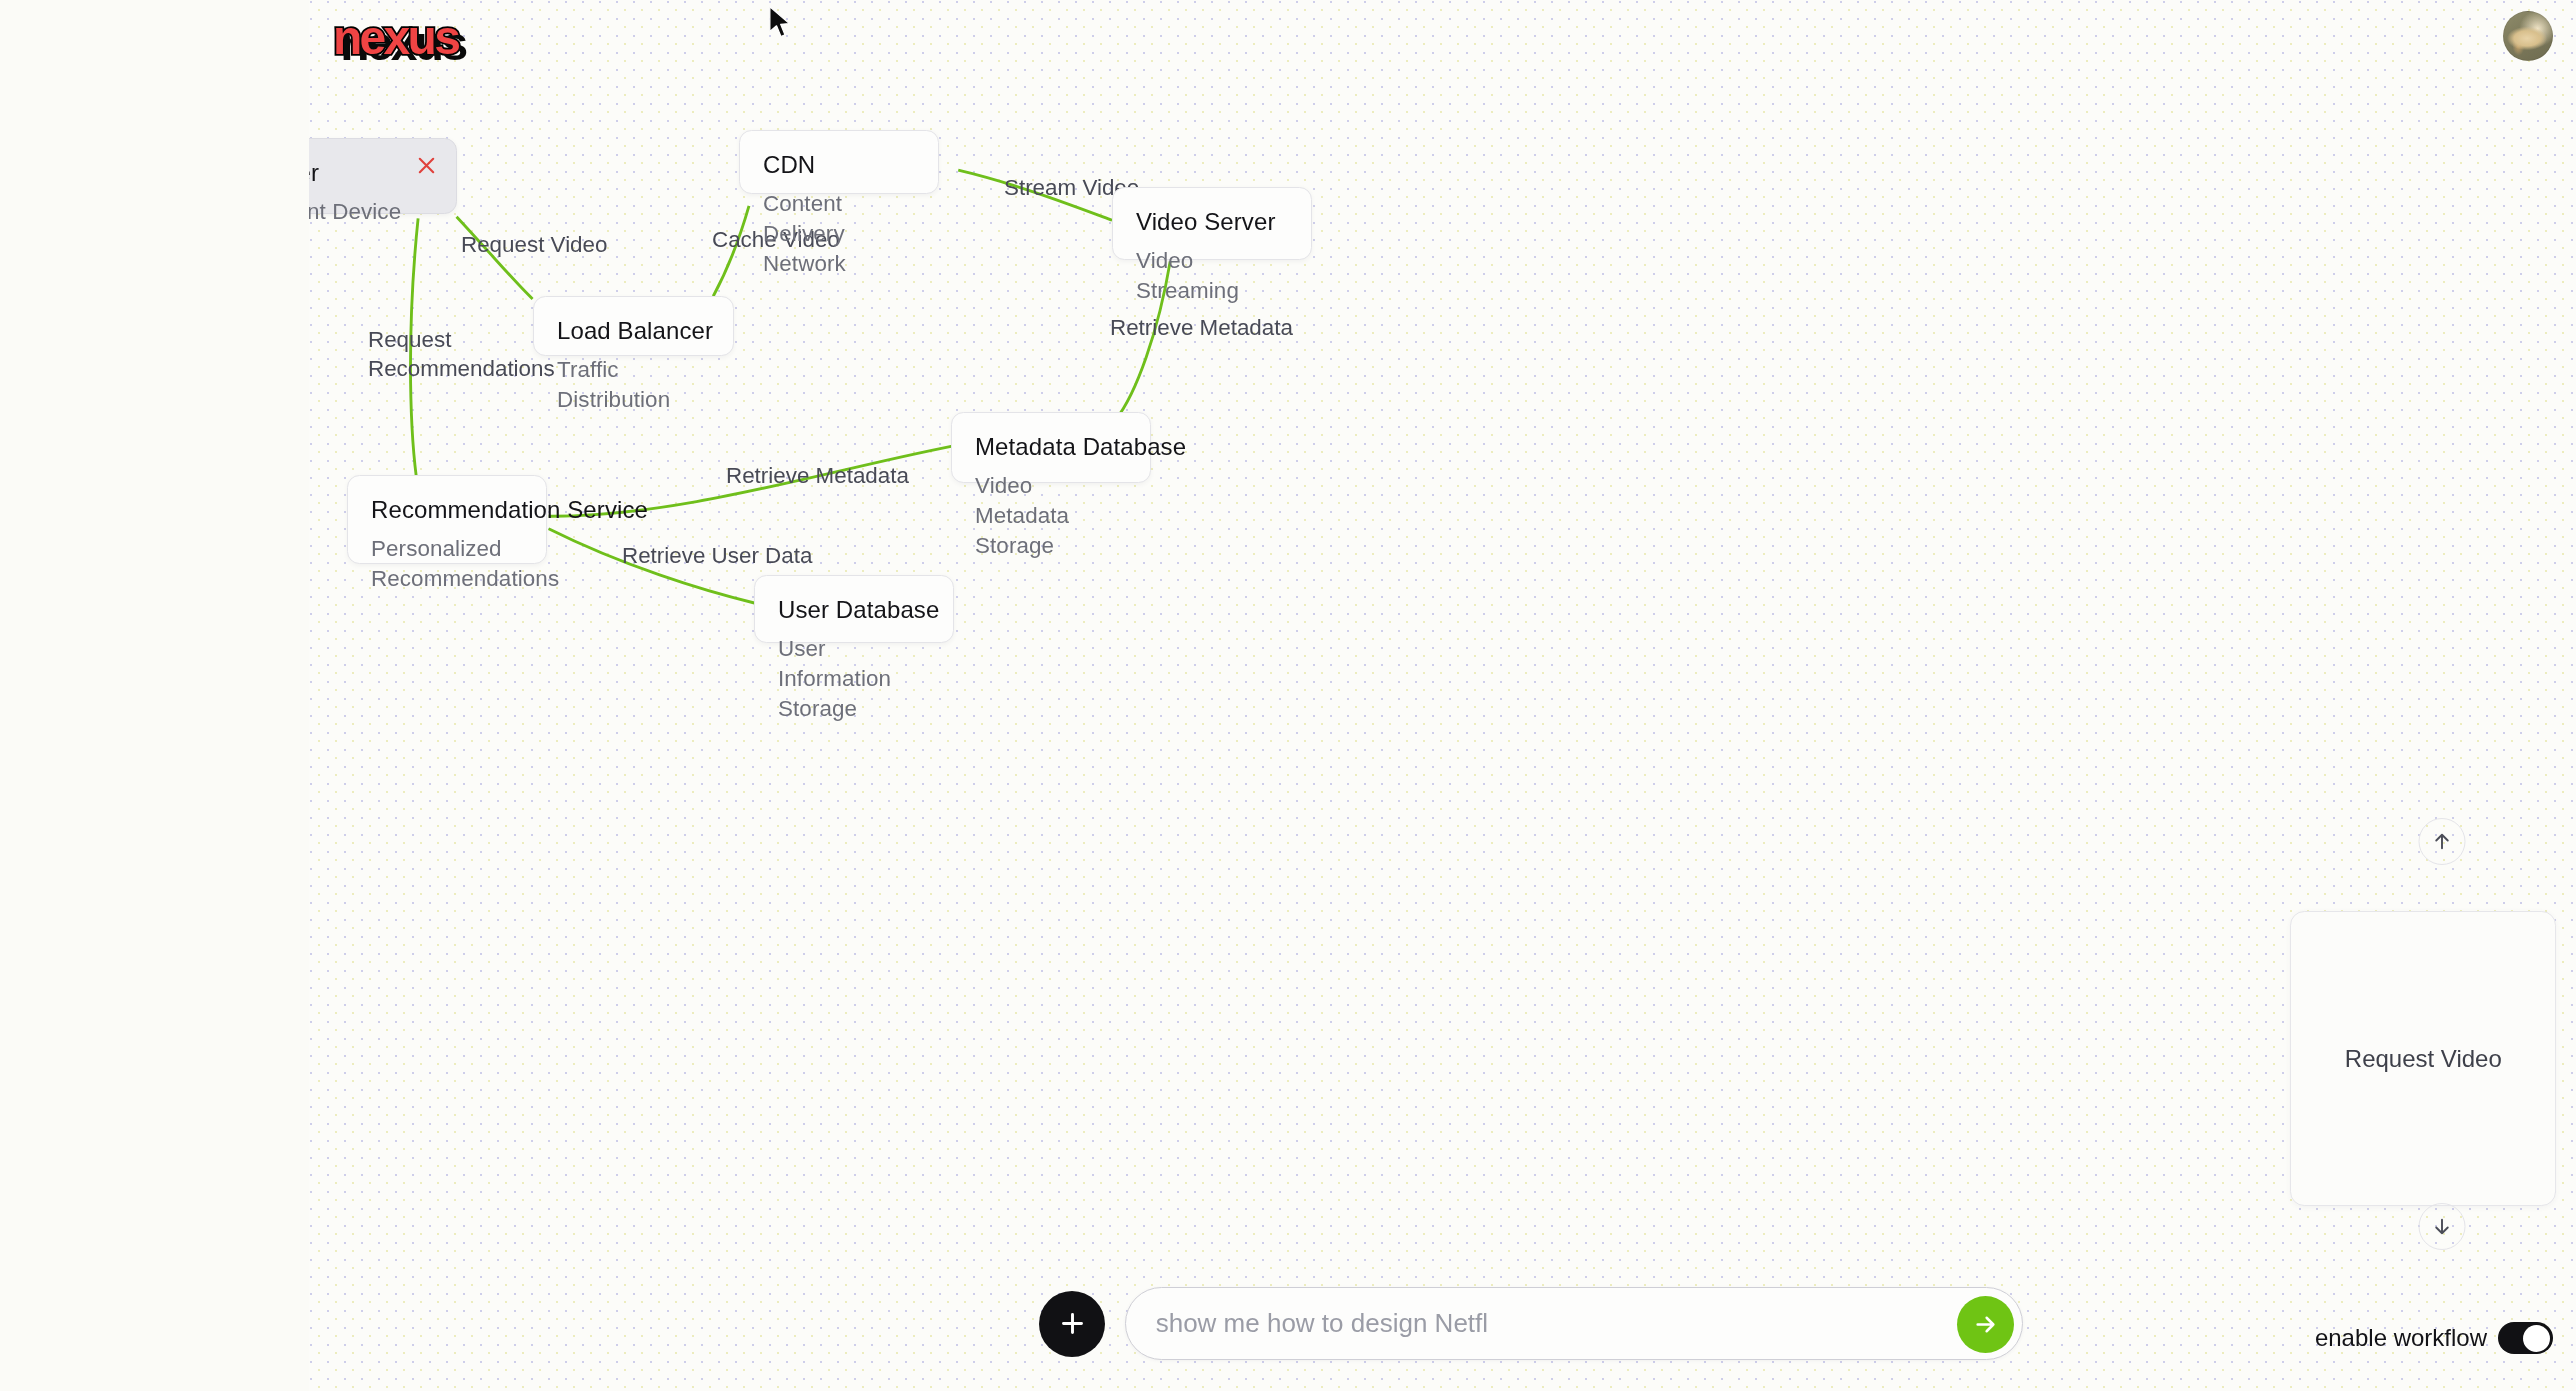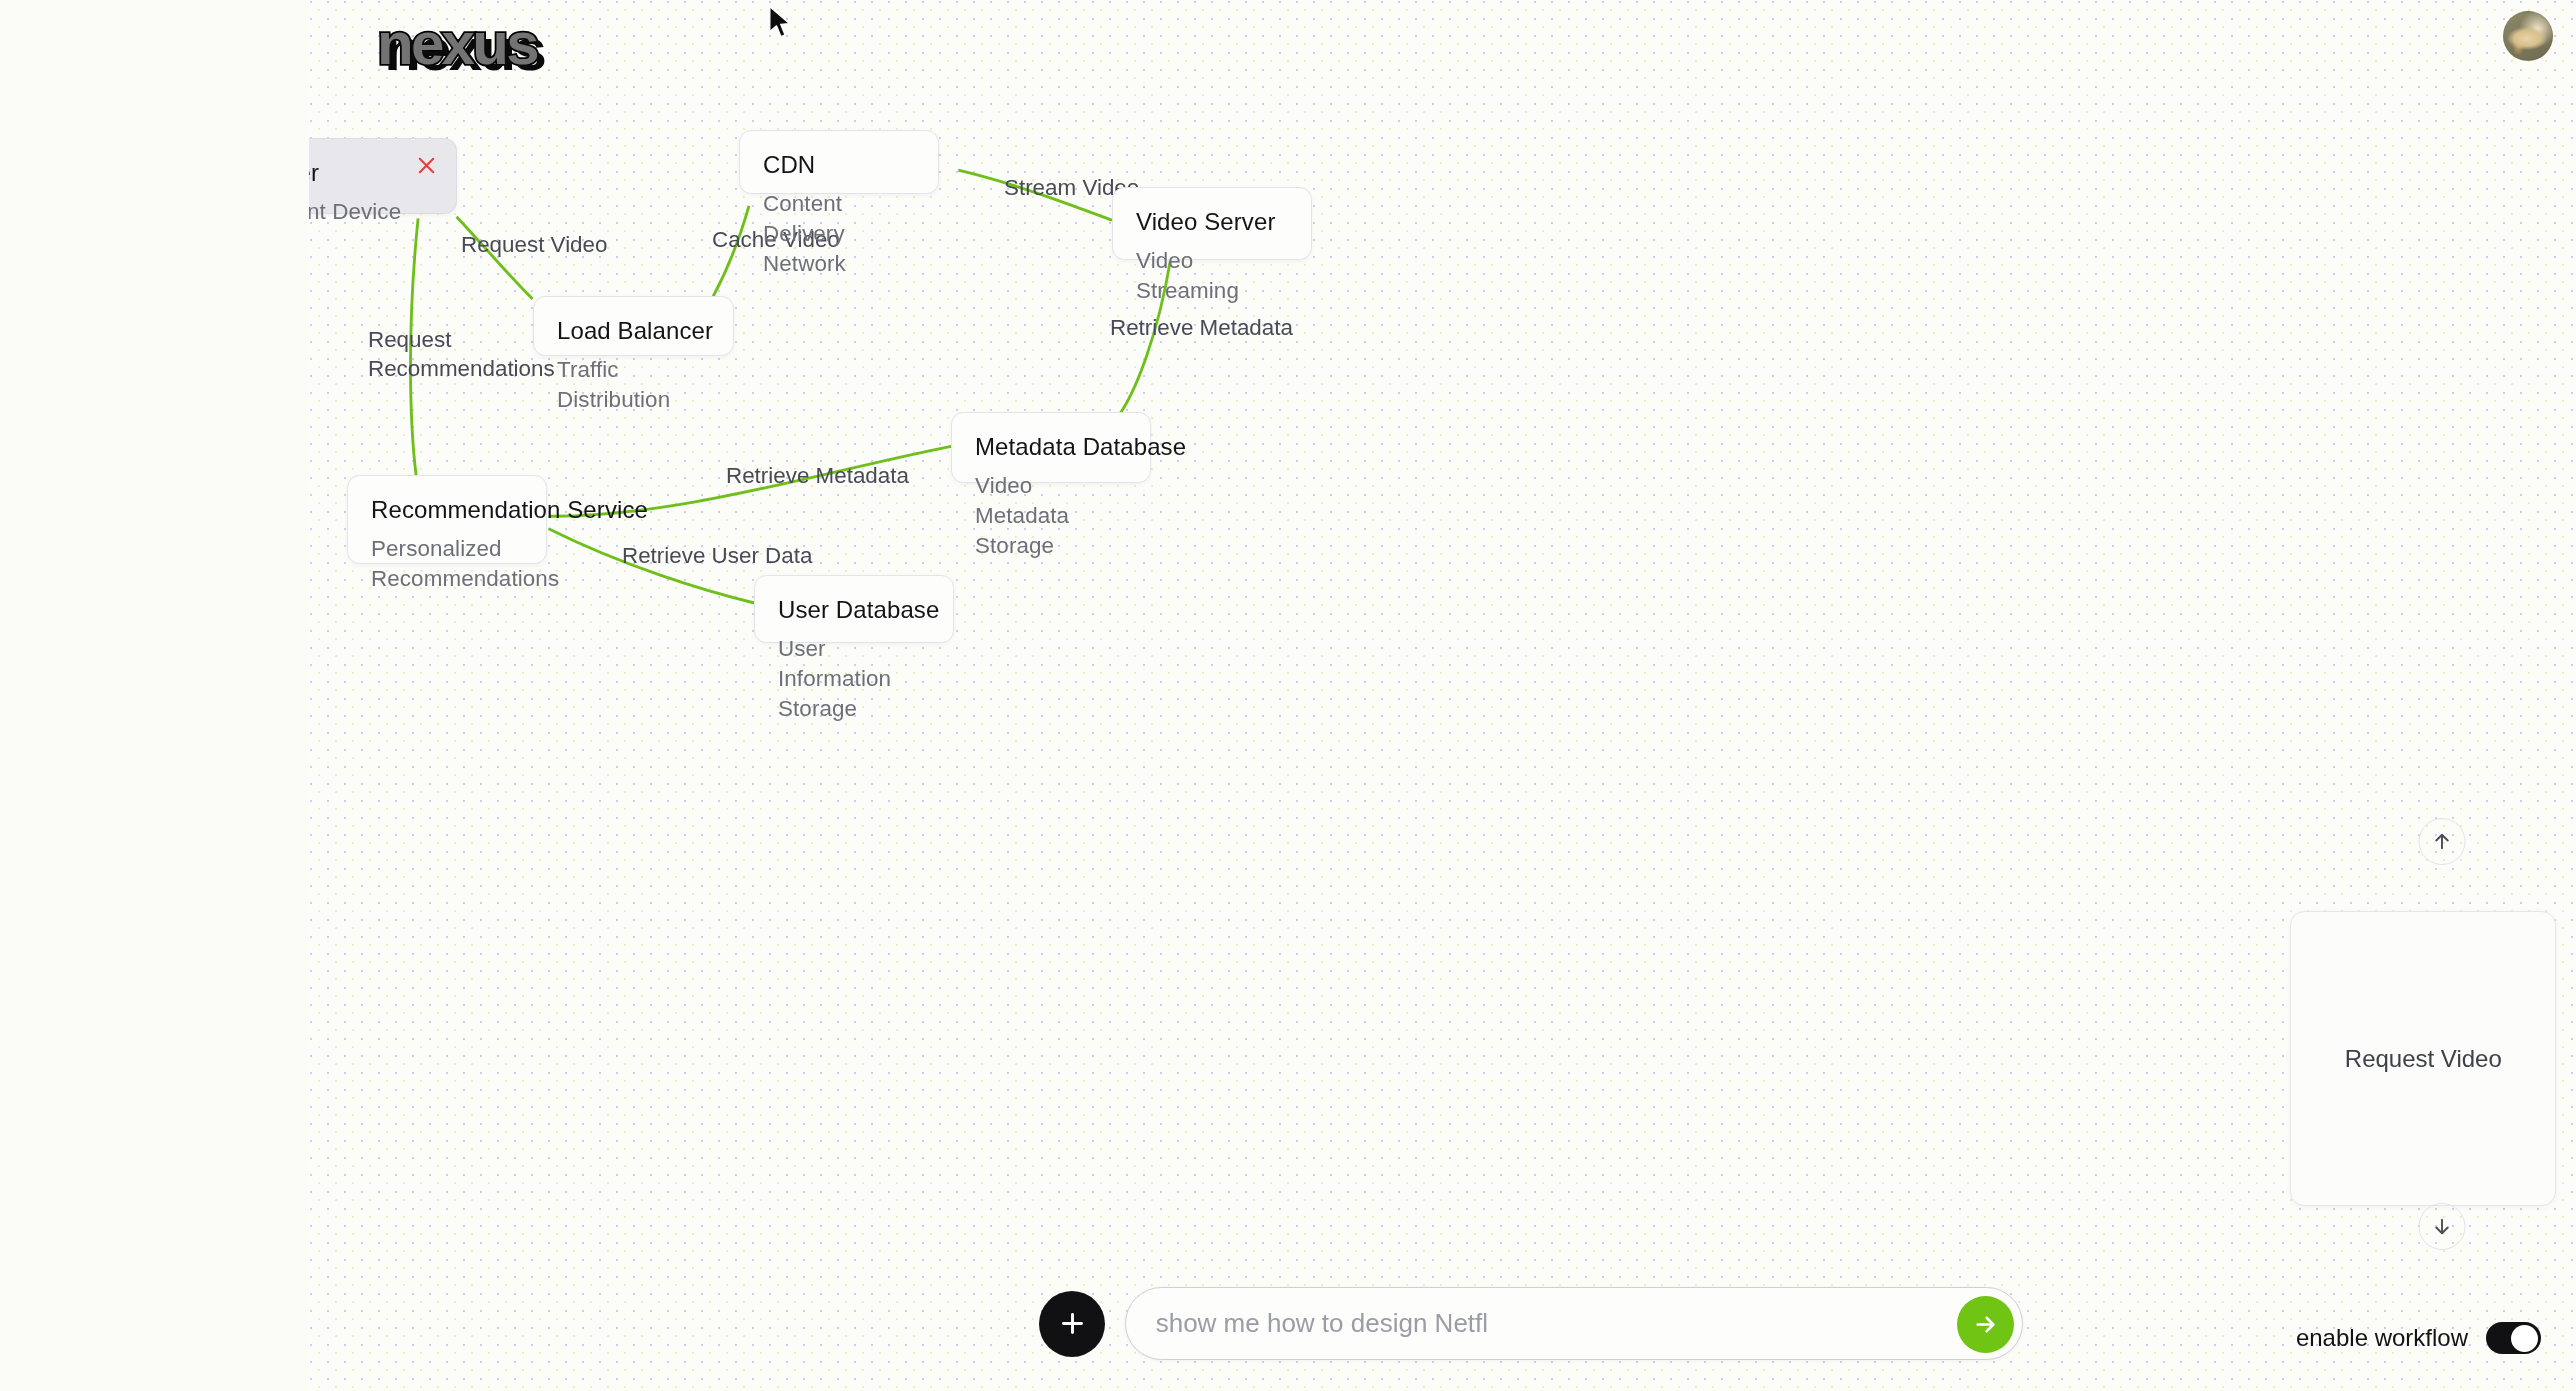--- a/index.html
+++ b/index.html
@@ -52,26 +52,26 @@
     background-image:
       radial-gradient(circle at 1.8px 1.8px, rgba(168,168,222,0.55) 1.1px, transparent 0),
       radial-gradient(circle at 9.8px 9.8px, rgba(226,226,150,0.6) 1.1px, transparent 0);
     background-size: 17px 17px, 17px 17px;
     overflow: hidden;
   }
 
   
   #logo {
     position: absolute; left: 333px; top: 14.3px;
-    font-size: 60px; font-weight: 700; letter-spacing: -2.7px;
-    line-height: 1; color: #737373;
+    font-size: 48px; font-weight: 700; letter-spacing: -2.7px;
+    line-height: 1; color: #ef4444;
     -webkit-text-stroke: 3.6px #000;
     paint-order: stroke fill;
     text-shadow: 7.2px 6.3px 0 #0a0a0a;
-    z-index: 20; user-select: none; margin-left: 44px;
+    z-index: 20; user-select: none;
   }
 
   
   #avatar {
     position: absolute; right: 23px; top: 10.7px;
     width: 50px; height: 50px; border-radius: 50%;
     overflow: hidden; z-index: 20; cursor: pointer;
     border: 0.9px solid rgba(0,0,0,.06);
     background:
       radial-gradient(ellipse 60% 35% at 48% 55%, #e8d3a8 0%, #d8bf8c 45%, transparent 70%),
@@ -135,22 +135,22 @@
     border: 0.9px solid #e4e4e9;
     background: transparent;
     display: flex; align-items: center; justify-content: center;
     cursor: pointer;
   }
   #nav-up   { top: 818px;  transform: translateX(50%); }
   #nav-down { top: 1203px; transform: translateX(50%); }
 
   
   #workflow-row {
-    position: absolute; right: 35px; bottom: 38px;
-    display: flex; align-items: center; gap: 18px; justify-content: space-between;
+    position: absolute; right: 23px; bottom: 38px;
+    display: flex; align-items: center; gap: 11px; justify-content: space-between;
   }
   #workflow-label { font-size: 24px; color: #131317; }
   #workflow-toggle {
     width: 55px; height: 32px; border-radius: 16px;
     background: #111114; position: relative; cursor: pointer;
   }
   #workflow-toggle .knob {
     position: absolute; top: 2.7px; right: 2.7px;
     width: 27px; height: 27px; border-radius: 50%; background: #fff;
   }

